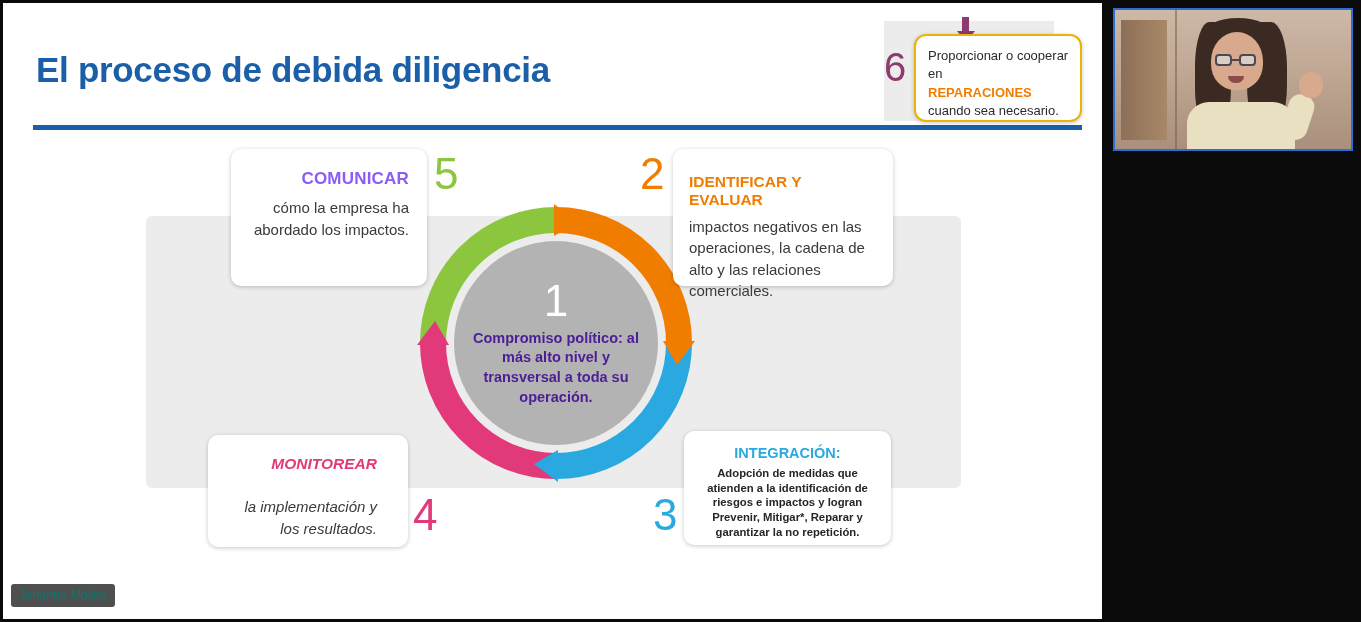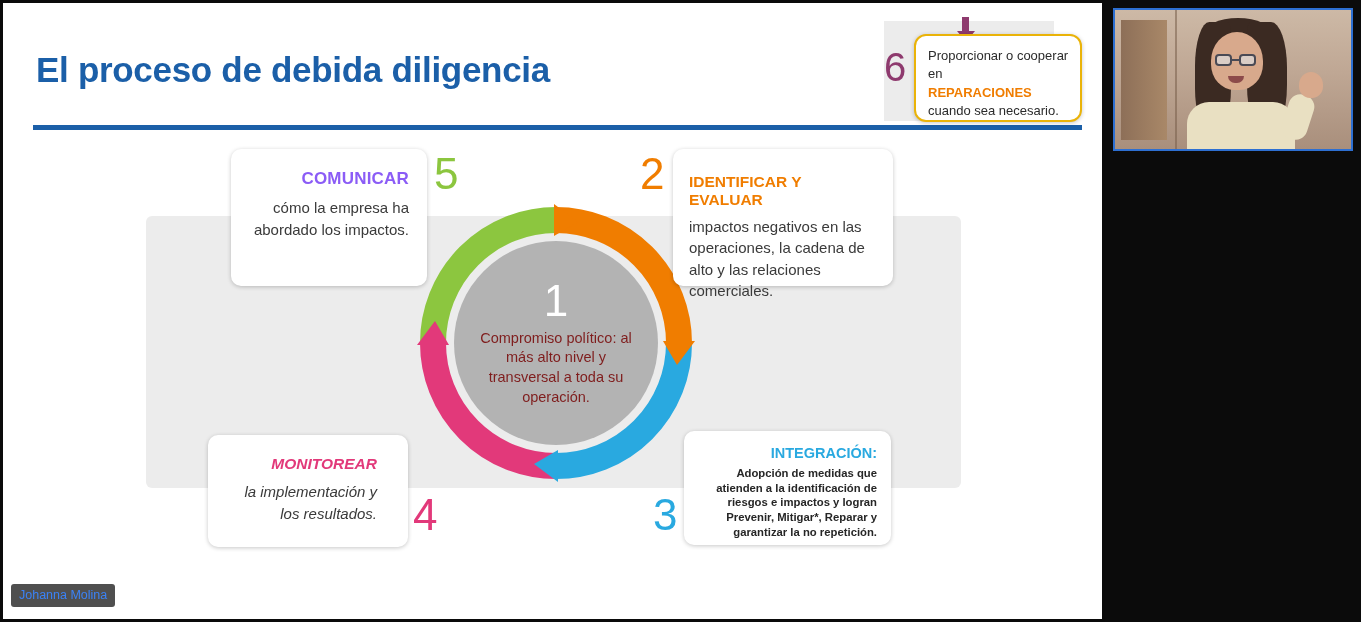--- a/index.html
+++ b/index.html
@@ -41,21 +41,21 @@
     position: absolute; left: 408px; top: 195px; width: 290px; height: 290px;
   }
   #ring-svg { position: absolute; left: 0; top: 0; }
   #center-circle {
     position: absolute; left: 43px; top: 43px; width: 204px; height: 204px;
     border-radius: 50%; background: #b3b3b3;
     display: flex; flex-direction: column; align-items: center; justify-content: center;
     text-align: center;
   }
   #center-num { font-size: 44px; color: #ffffff; line-height: 1; margin-bottom: 6px; font-weight: 400; }
-  #center-text { font-size: 14.5px; color: #7f1d1d; line-height: 1.35; padding: 0 16px; }
+  #center-text { font-size: 14.5px; color: #4c1d95; line-height: 1.35; padding: 0 16px; font-weight: bold; }
 
   
   .card {
     position: absolute; background: #ffffff; border-radius: 10px;
     box-shadow: 0 1px 4px rgba(0,0,0,0.22);
   }
   .card-heading { font-weight: bold; }
 
   
   #card-5 { left: 228px; top: 146px; width: 196px; height: 137px; padding: 20px 18px 0 18px; text-align: right; }
@@ -63,46 +63,46 @@
   #card-5 .card-body { color: #3a3a3a; font-size: 15px; line-height: 1.45; margin-top: 8px; }
   #num-5 { position: absolute; left: 431px; top: 146px; font-size: 44px; color: #8cc63f; }
 
   
   #card-2 { left: 670px; top: 146px; width: 220px; height: 137px; padding: 24px 16px 0 16px; text-align: left; }
   #card-2 .card-heading { color: #f07d00; font-size: 15.5px; }
   #card-2 .card-body { color: #3a3a3a; font-size: 15px; line-height: 1.42; margin-top: 7px; }
   #num-2 { position: absolute; left: 637px; top: 146px; font-size: 44px; color: #f07d00; }
 
   
-  #card-3 { left: 681px; top: 428px; width: 207px; height: 114px; padding: 14px 14px 0 14px; text-align: right; }
+  #card-3 { left: 681px; top: 428px; width: 207px; height: 114px; padding: 14px 14px 0 14px; text-align: center; }
   #card-3 .card-heading { color: #29a9e0; font-size: 14.5px; }
   #card-3 .card-body { color: #262626; font-size: 11.3px; line-height: 1.3; margin-top: 5px; font-weight: bold; }
   #num-3 { position: absolute; left: 650px; top: 487px; font-size: 44px; color: #29a9e0; }
 
   
   #card-4 { left: 205px; top: 432px; width: 200px; height: 112px; padding: 20px 31px 0 18px; text-align: right; font-style: italic; }
   #card-4 .card-heading { color: #e2397a; font-size: 15.5px; }
-  #card-4 .card-body { color: #3a3a3a; font-size: 15px; line-height: 1.45; margin-top: 8px; }
+  #card-4 .card-body { color: #3a3a3a; font-size: 15px; line-height: 1.45; margin-top: 23px; }
   #num-4 { position: absolute; left: 410px; top: 487px; font-size: 44px; color: #e2397a; }
 
   
   #card-6 {
     left: 911px; top: 31px; width: 168px; height: 88px;
     border: 2px solid #eab308; border-radius: 12px; padding: 11px 10px 0 12px;
     background: #ffffff;
   }
   #card-6 .c6-line { font-size: 13px; color: #2b2b2b; line-height: 1.42; }
   #card-6 .c6-em { color: #f07d00; font-weight: bold; text-align: center; }
   #num-6 { position: absolute; left: 881px; top: 42px; font-size: 40px; color: #8e3a6e; }
   #arrow-6 { position: absolute; left: 951px; top: 14px; }
 
   
   #name-pill {
     position: absolute; left: 8px; bottom: 12px;
-    background: rgba(30,30,30,0.78); color: #3b82f6;
+    background: rgba(30,30,30,0.78); color: #0f766e;
     font-size: 12.5px; padding: 4px 8px 5px 8px; border-radius: 3px;
   }
 
   
   #rail { position: absolute; left: 1105px; top: 0; width: 256px; height: 622px; background: #0b0b0b; }
 
   
   #tile-speaker {
     position: absolute; left: 8px; top: 8px; width: 240px; height: 143px;
     border: 2px solid #2d6fd1; overflow: hidden; background: #2a2420;

